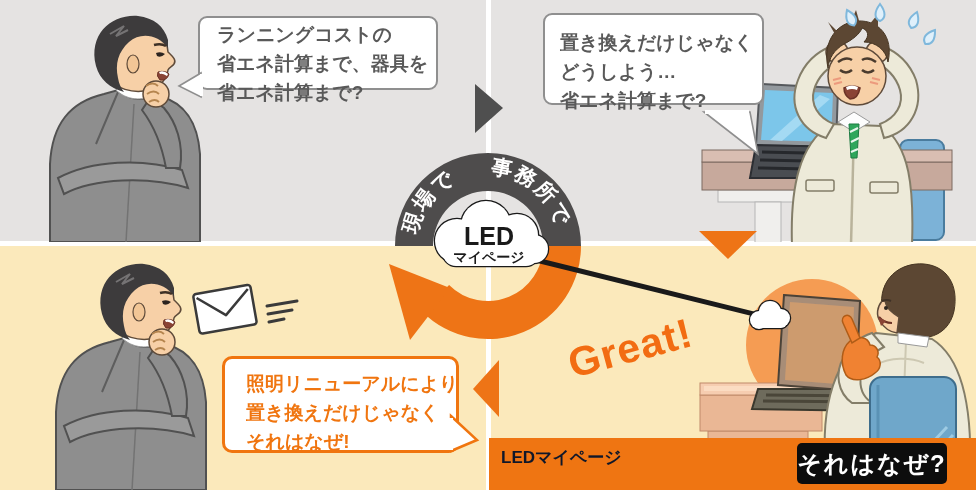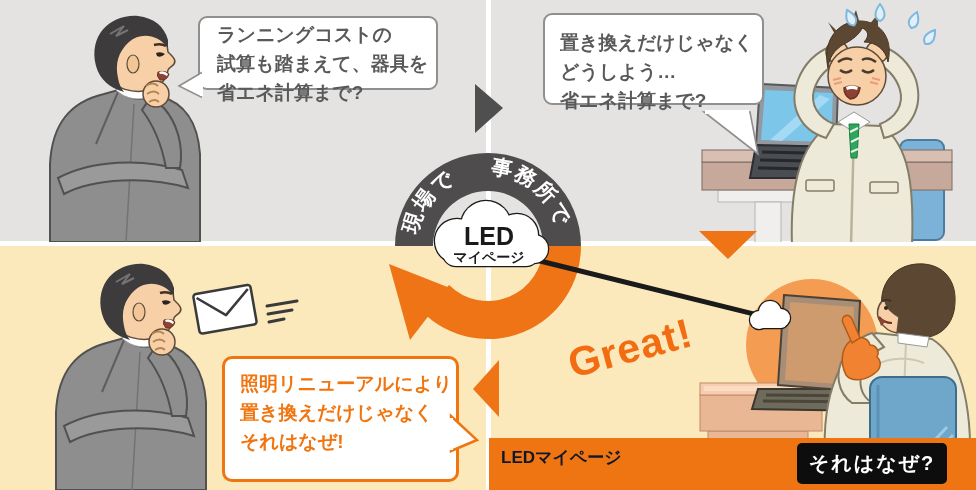--- a/index.html
+++ b/index.html
@@ -13,33 +13,33 @@
   .divider-v{left:486px;top:0;width:5px;height:490px;background:#ffffff;z-index:1;}
   .divider-h{left:0;top:241px;width:976px;height:5px;background:#ffffff;z-index:1;}
   .figures{left:0;top:0;width:976px;height:490px;z-index:2;pointer-events:none;}
   .bubble{
     position:absolute;background:#fff;border:2px solid #8f8f8f;border-radius:9px;
     box-sizing:border-box;z-index:3;
   }
   .bubble .line{font-weight:bold;color:#595959;font-size:19px;line-height:29px;white-space:nowrap;}
   .bubble-tl{left:198px;top:16px;width:240px;height:74px;padding:2px 6px 0 17px;}
   .bubble-tr{left:543px;top:13px;width:221px;height:92px;padding:13px 6px 0 15px;}
-  .bubble-bl{left:222px;top:356px;width:237px;height:126px;border:3px solid #f0750f;border-radius:10px;padding:10px 6px 0 15px;}
+  .bubble-bl{left:222px;top:356px;width:237px;height:97px;border:3px solid #f0750f;border-radius:10px;padding:10px 6px 0 21px;}
   .bubble-bl .line{color:#f0750f;}
   .tail{position:absolute;z-index:4;pointer-events:none;}
   .overlay{left:0;top:0;width:976px;height:490px;z-index:5;pointer-events:none;}
   .great{
     left:567px;top:325px;z-index:6;color:#f26c12;font-size:41px;font-weight:bold;
     letter-spacing:1px;transform:rotate(-15deg);white-space:nowrap;
   }
   .banner{left:489px;top:438px;width:487px;height:52px;background:#ef7512;z-index:7;}
   .banner-text{position:absolute;left:12px;top:10px;color:#0f172a;font-weight:bold;font-size:17px;line-height:20px;white-space:nowrap;}
   .why-btn{
     position:absolute;right:29px;top:5px;width:150px;height:41px;background:#0d0d0d;
-    border-radius:5px;color:#fff;font-size:20px;font-weight:bold;letter-spacing:2px;
+    border-radius:5px;color:#fff;font-size:24px;font-weight:bold;letter-spacing:2px;
     display:flex;align-items:center;justify-content:center;cursor:pointer;
   }
   svg text{font-family:"Liberation Sans","DejaVu Sans",sans-serif;font-weight:bold;}
 </style>
 </head>
 <body>
 
 <div class="stage">
 
   <div class="abs bg-top"></div>
@@ -168,21 +168,21 @@
       <g>
         <rect x="170" y="132" width="86" height="94" rx="12" fill="#6fa7ca" stroke="#3e6d8c" stroke-width="2"></rect>
         <path d="M 178 140 L 178 218" stroke="#5a92b5" stroke-width="3"></path>
         <path d="M 232 198 L 247 182 M 238 206 L 253 190" stroke="#9ecbe3" stroke-width="3"></path>
       </g>
     </g>
   </svg>
 
   <div class="bubble bubble-tl">
     <div class="line">ランニングコストの</div>
-    <div class="line">試算も踏まえて、器具を</div>
+    <div class="line">省エネ計算まで、器具を</div>
     <div class="line">省エネ計算まで?</div>
   </div>
   <svg class="tail" style="left:177px;top:70px;" width="26" height="32" viewBox="0 0 26 32">
     <polygon points="24,3 24,27 2,16" fill="#ffffff" stroke="#8f8f8f" stroke-width="1.6"></polygon>
     <rect x="23" y="4" width="3" height="22" fill="#ffffff"></rect>
   </svg>
 
   <div class="bubble bubble-tr">
     <div class="line">置き換えだけじゃなく</div>
     <div class="line">どうしよう…</div>

